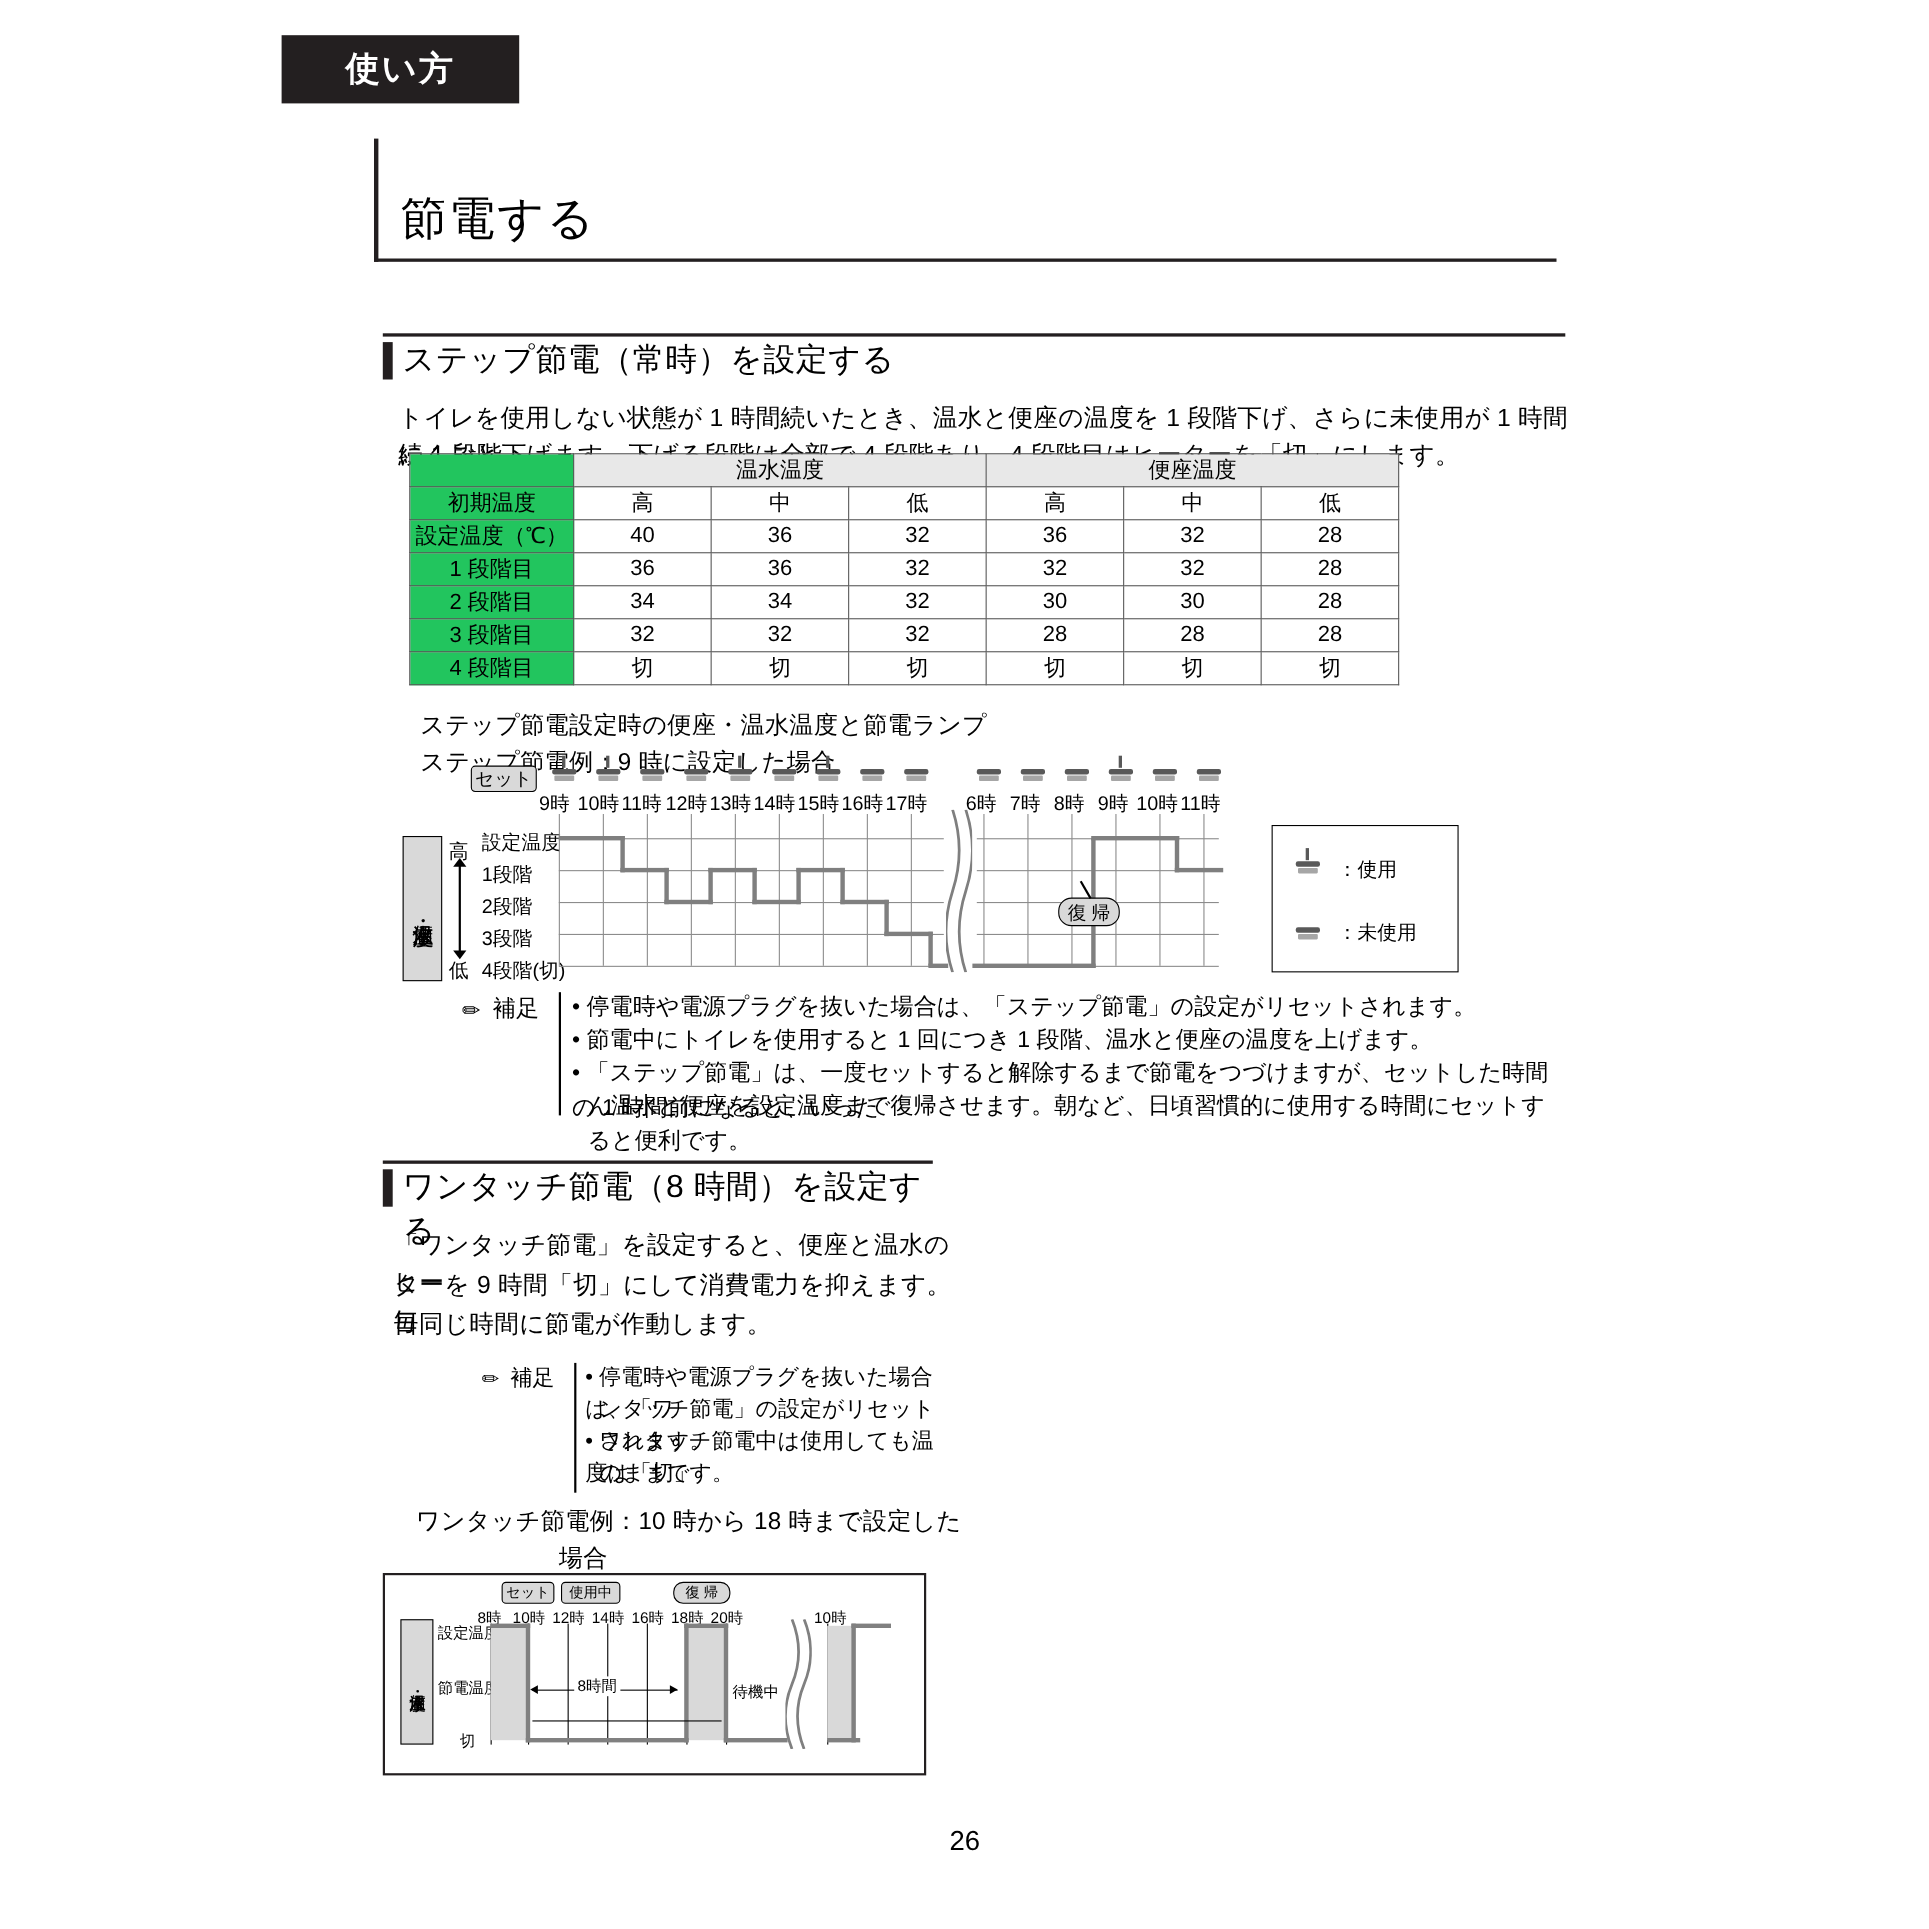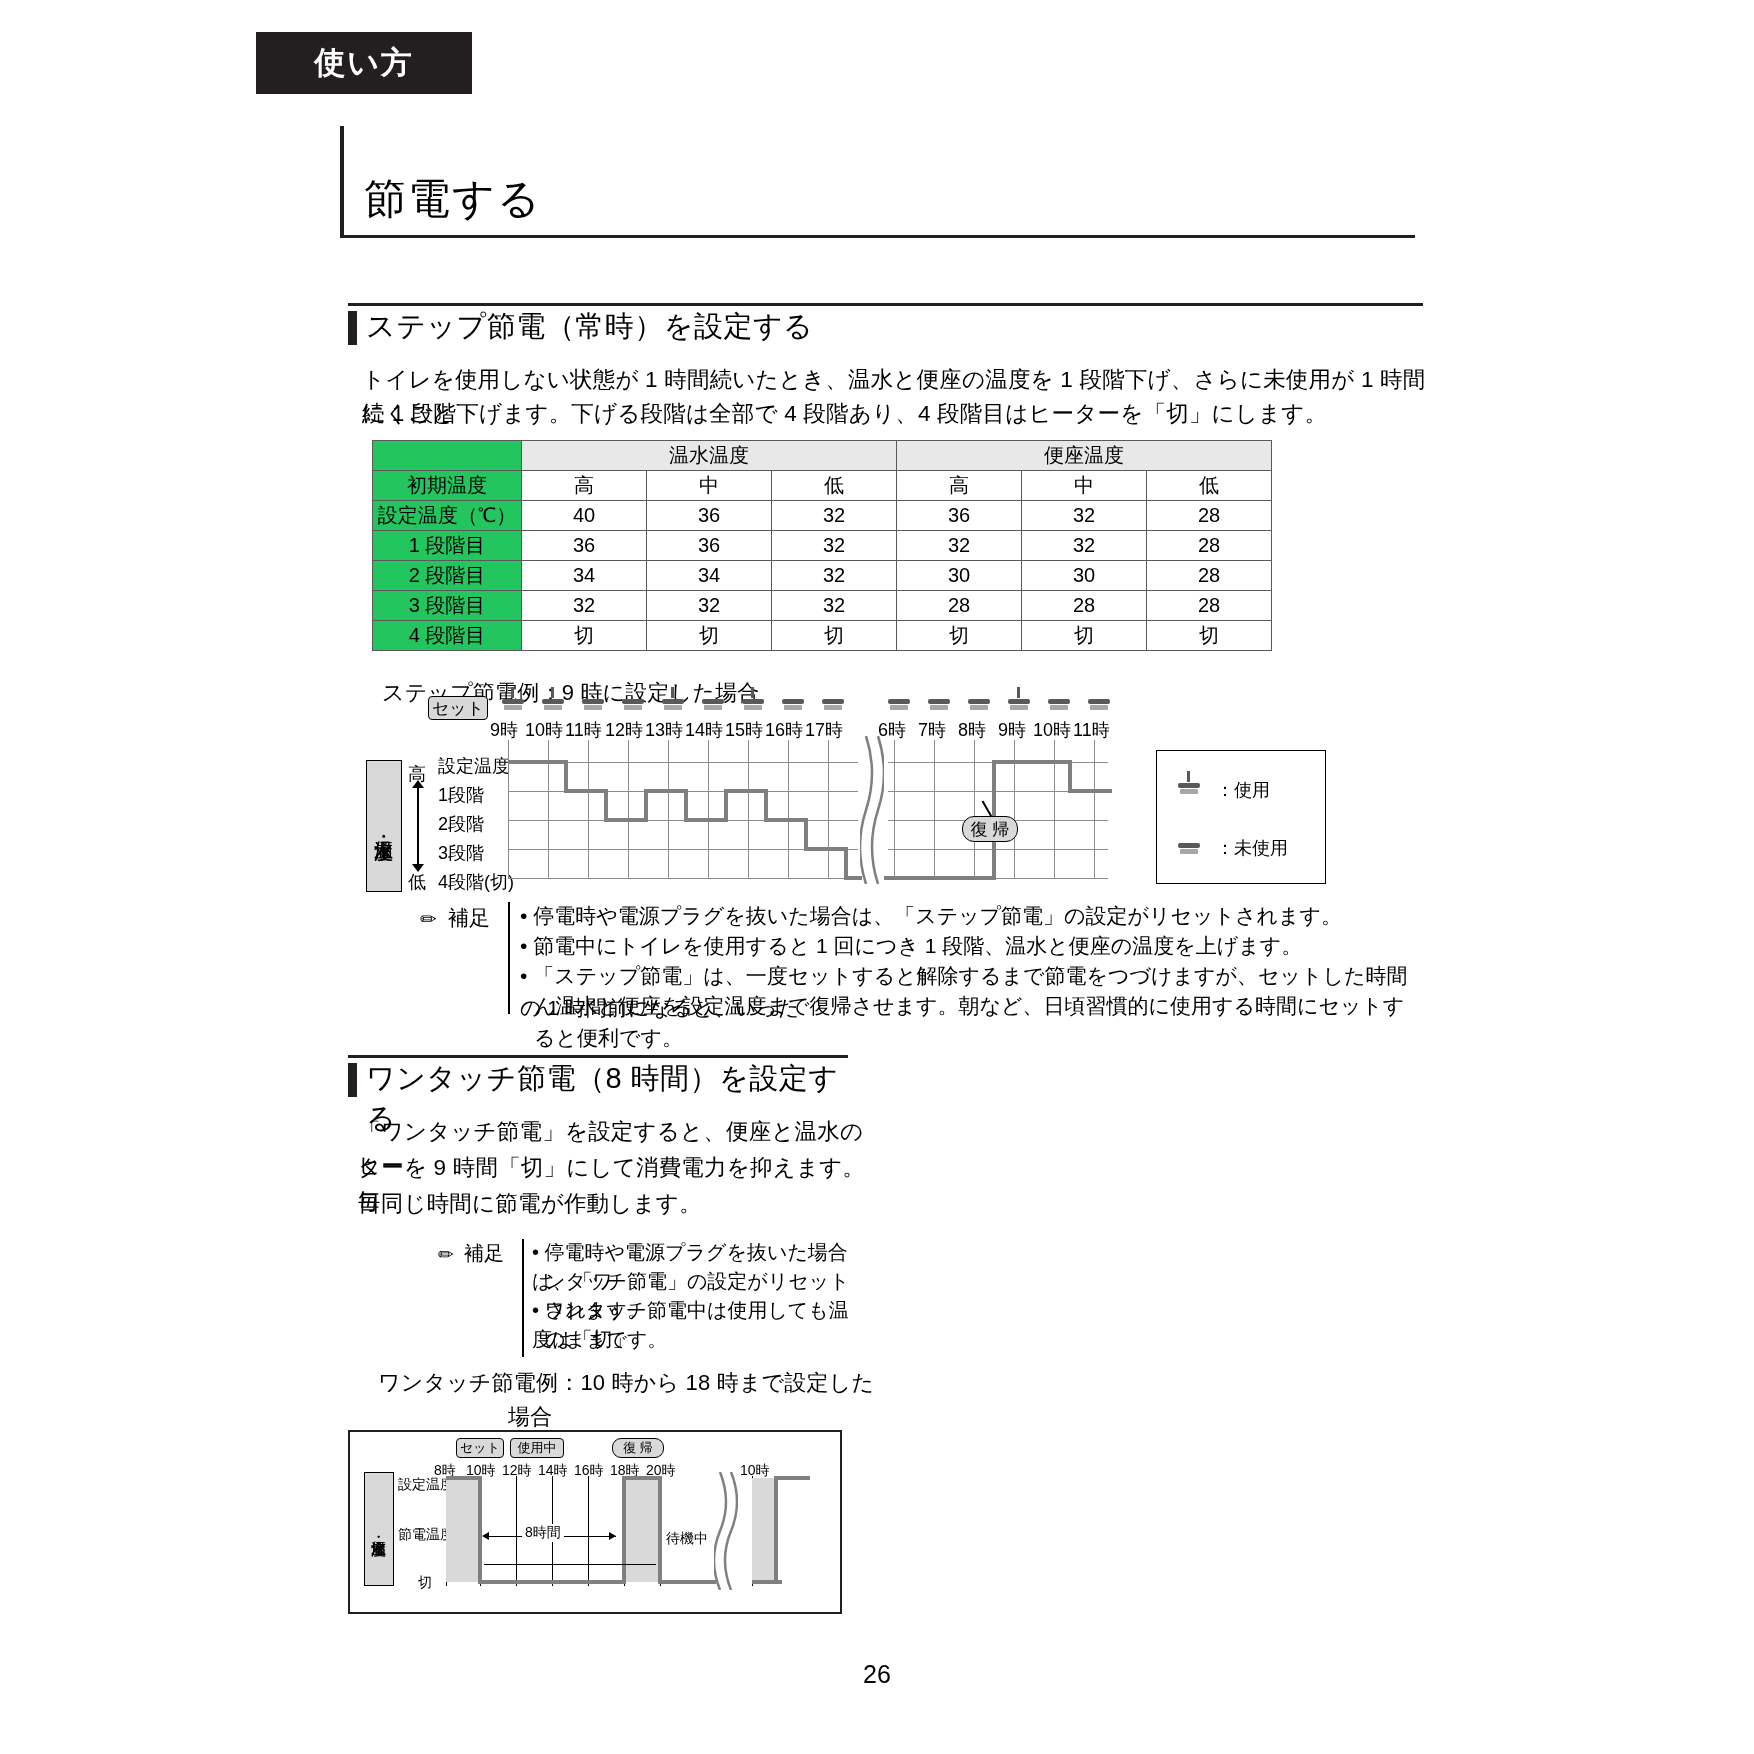--- a/index.html
+++ b/index.html
@@ -240,21 +240,21 @@
 
   <div class="sect" style="left:348px; top:303px;">
     <div class="line"></div>
     <div class="mark"></div>
     <div class="title">ステップ節電（常時）を設定する</div>
   </div>
 
   <div class="para" style="left:362px; top:363px; width:1065px;">トイレを使用しない状態が 1 時間続いたとき、温水と便座の温度を 1 段階下げ、さらに未使用が 1 時間続くごと</div>
   <div class="para" style="left:362px; top:397px; width:1065px;">に 1 段階下げます。下げる段階は全部で 4 段階あり、4 段階目はヒーターを「切」にします。</div>
 
-  <table class="temp" style="left:372px; top:440px;">
+  <table class="temp" style="left:372px; top:412px;">
     <tbody>
         <tr>
       <td class="hdr rowlab"></td>
       <td class="hdr" colspan="3">温水温度</td>
       <td class="hdr" colspan="3">便座温度</td>
     </tr>
     <tr>
       <td class="hdr rowlab">初期温度</td>
       <td class="cell">高</td>
       <td class="cell">中</td>
@@ -304,20 +304,21 @@
       <td class="cell">切</td>
       <td class="cell">切</td>
       <td class="cell">切</td>
       <td class="cell">切</td>
       <td class="cell">切</td>
       <td class="cell">切</td>
     </tr>
   </tbody>
     </table>
 
+  <div class="capt" style="left:382px; top:644px;">ステップ節電設定時の便座・温水温度と節電ランプ</div>
   <div class="capt" style="left:382px; top:678px;">ステップ節電例：9 時に設定した場合</div>
 
   <div class="chart1">
 
     <div class="axislabel-box" style="left:0px; top:60px; width:34px; height:130px; writing-mode:vertical-rl;">温水・便座温度</div>
 
     <div class="lbl" style="left:42px; top:62px;">高</div>
     <div class="lbl" style="left:42px; top:170px;">低</div>
     <div style="position:absolute;left:51px;top:86px;width:1.5px;height:80px;background:#000;"></div>
     <div style="position:absolute;left:46px;top:80px;width:0;height:0;border-left:6px solid transparent;border-right:6px solid transparent;border-bottom:8px solid #000;"></div>

